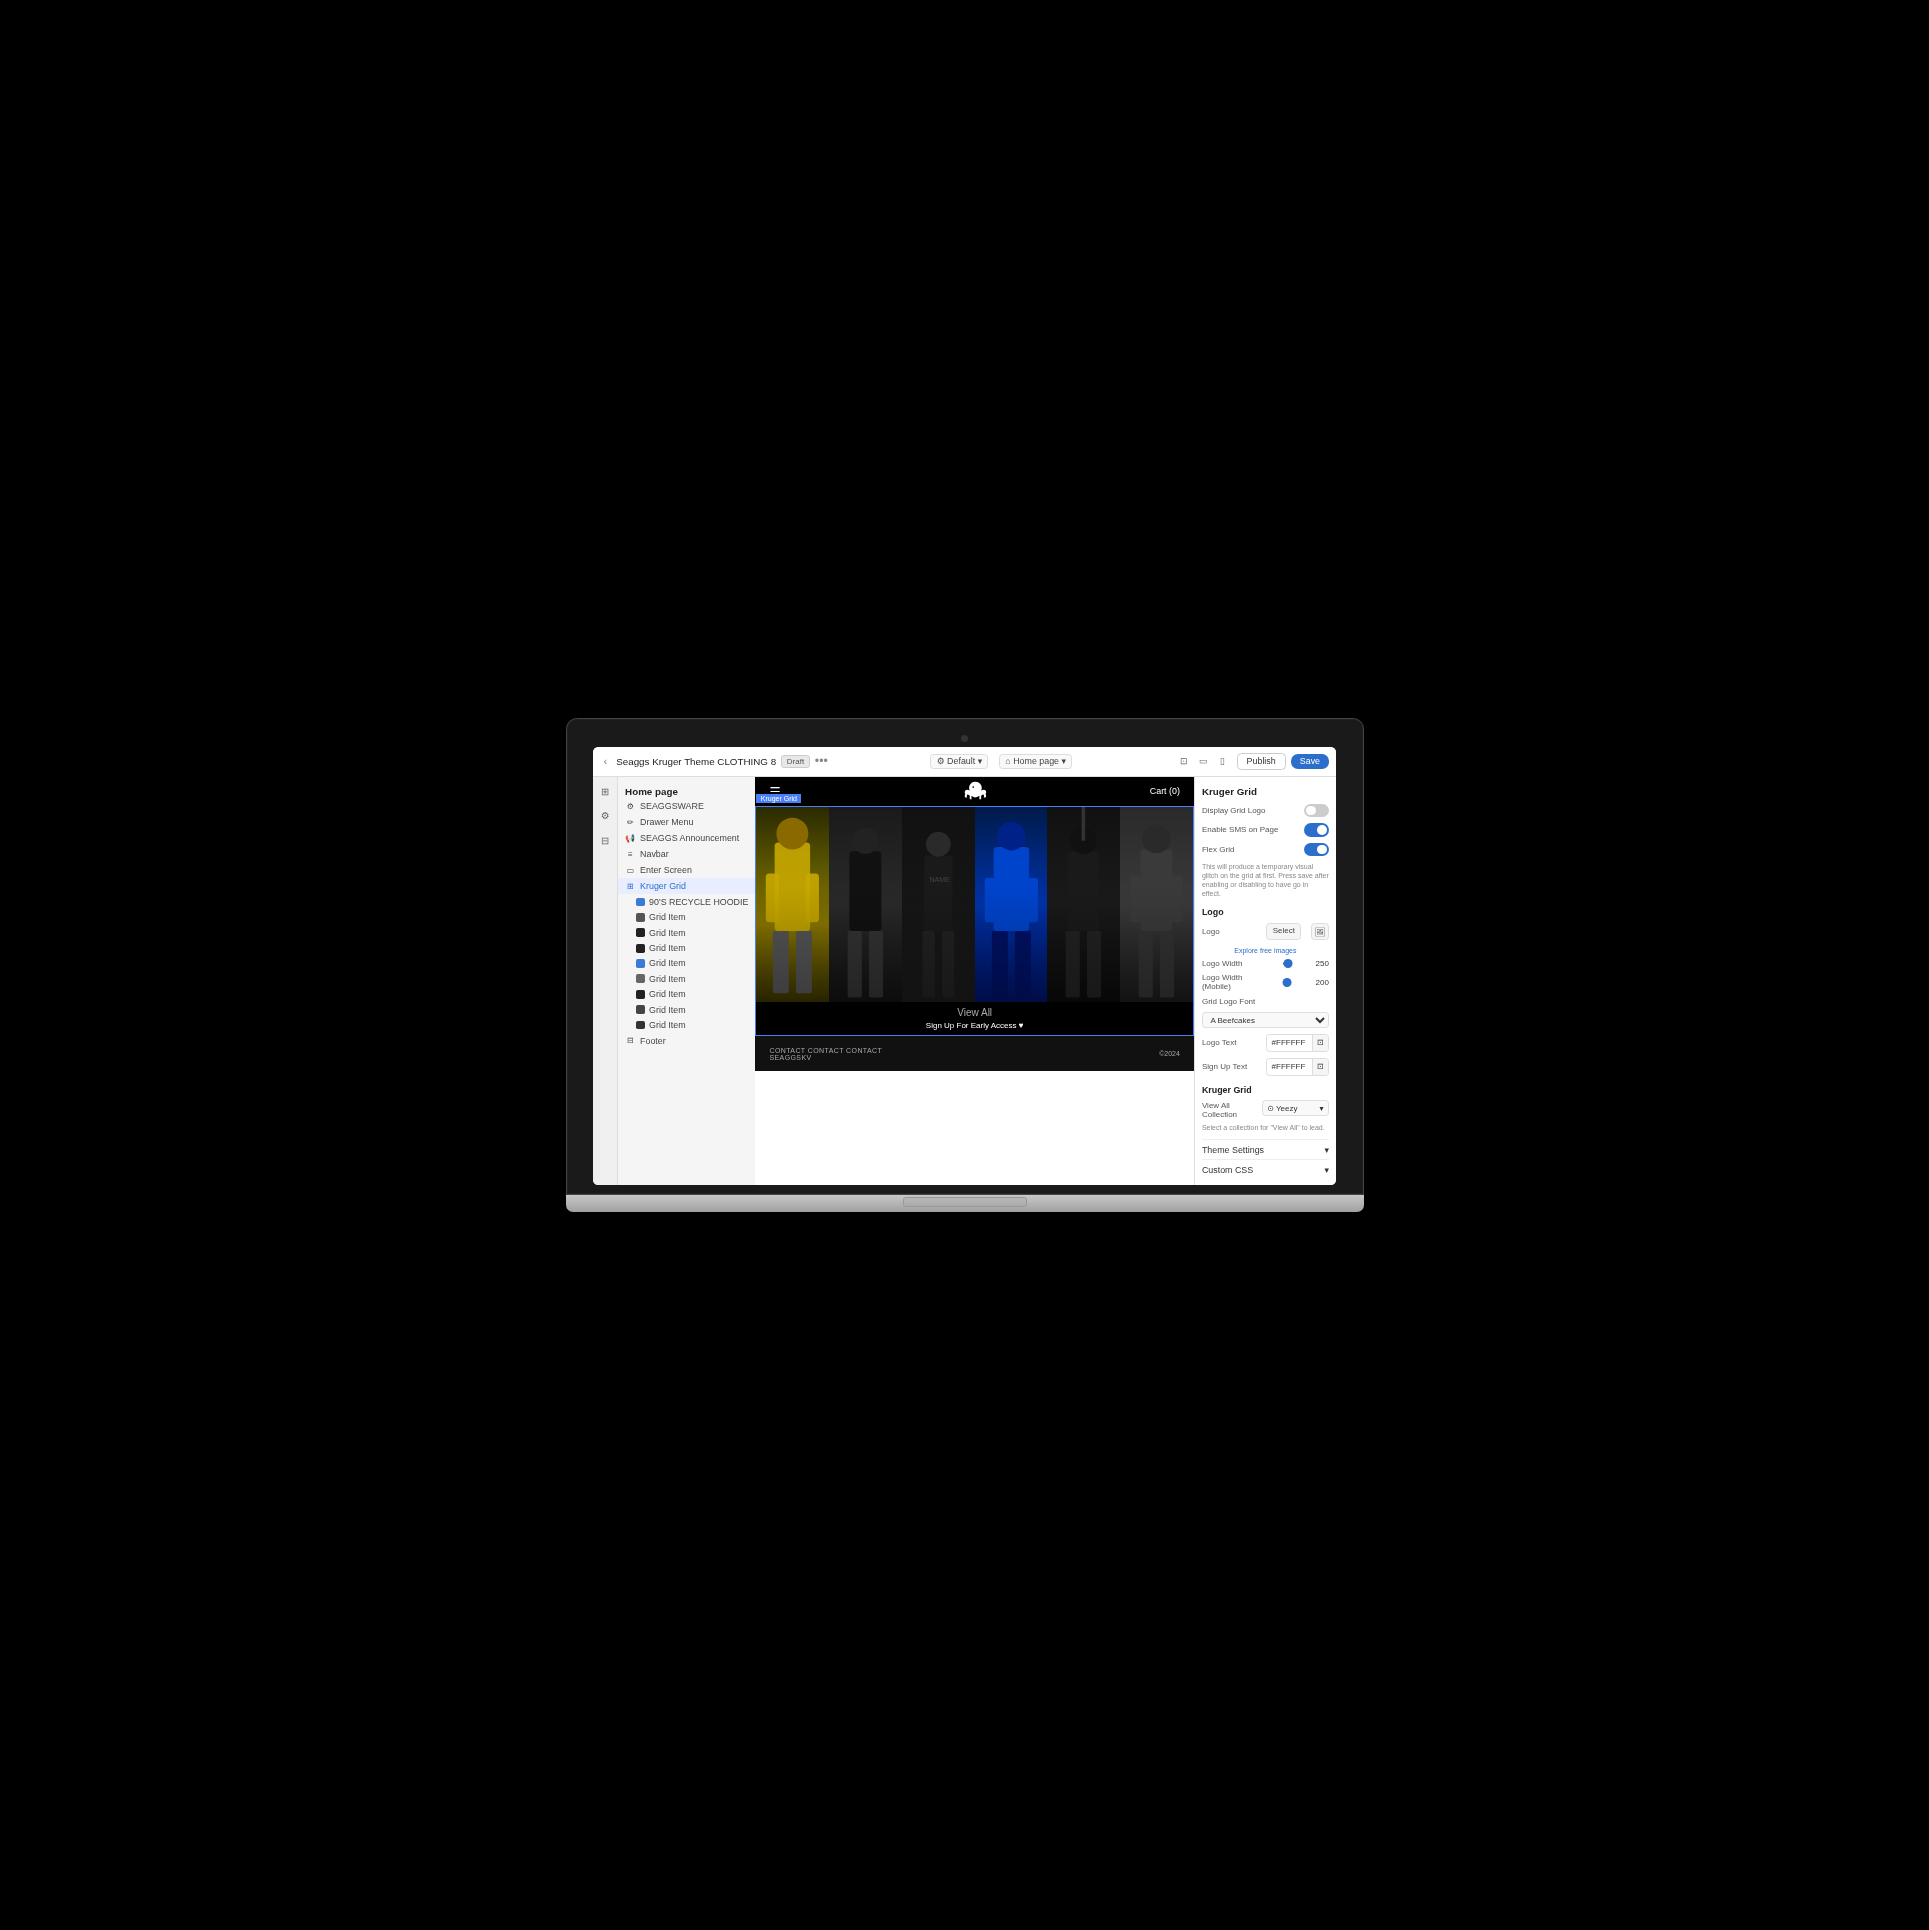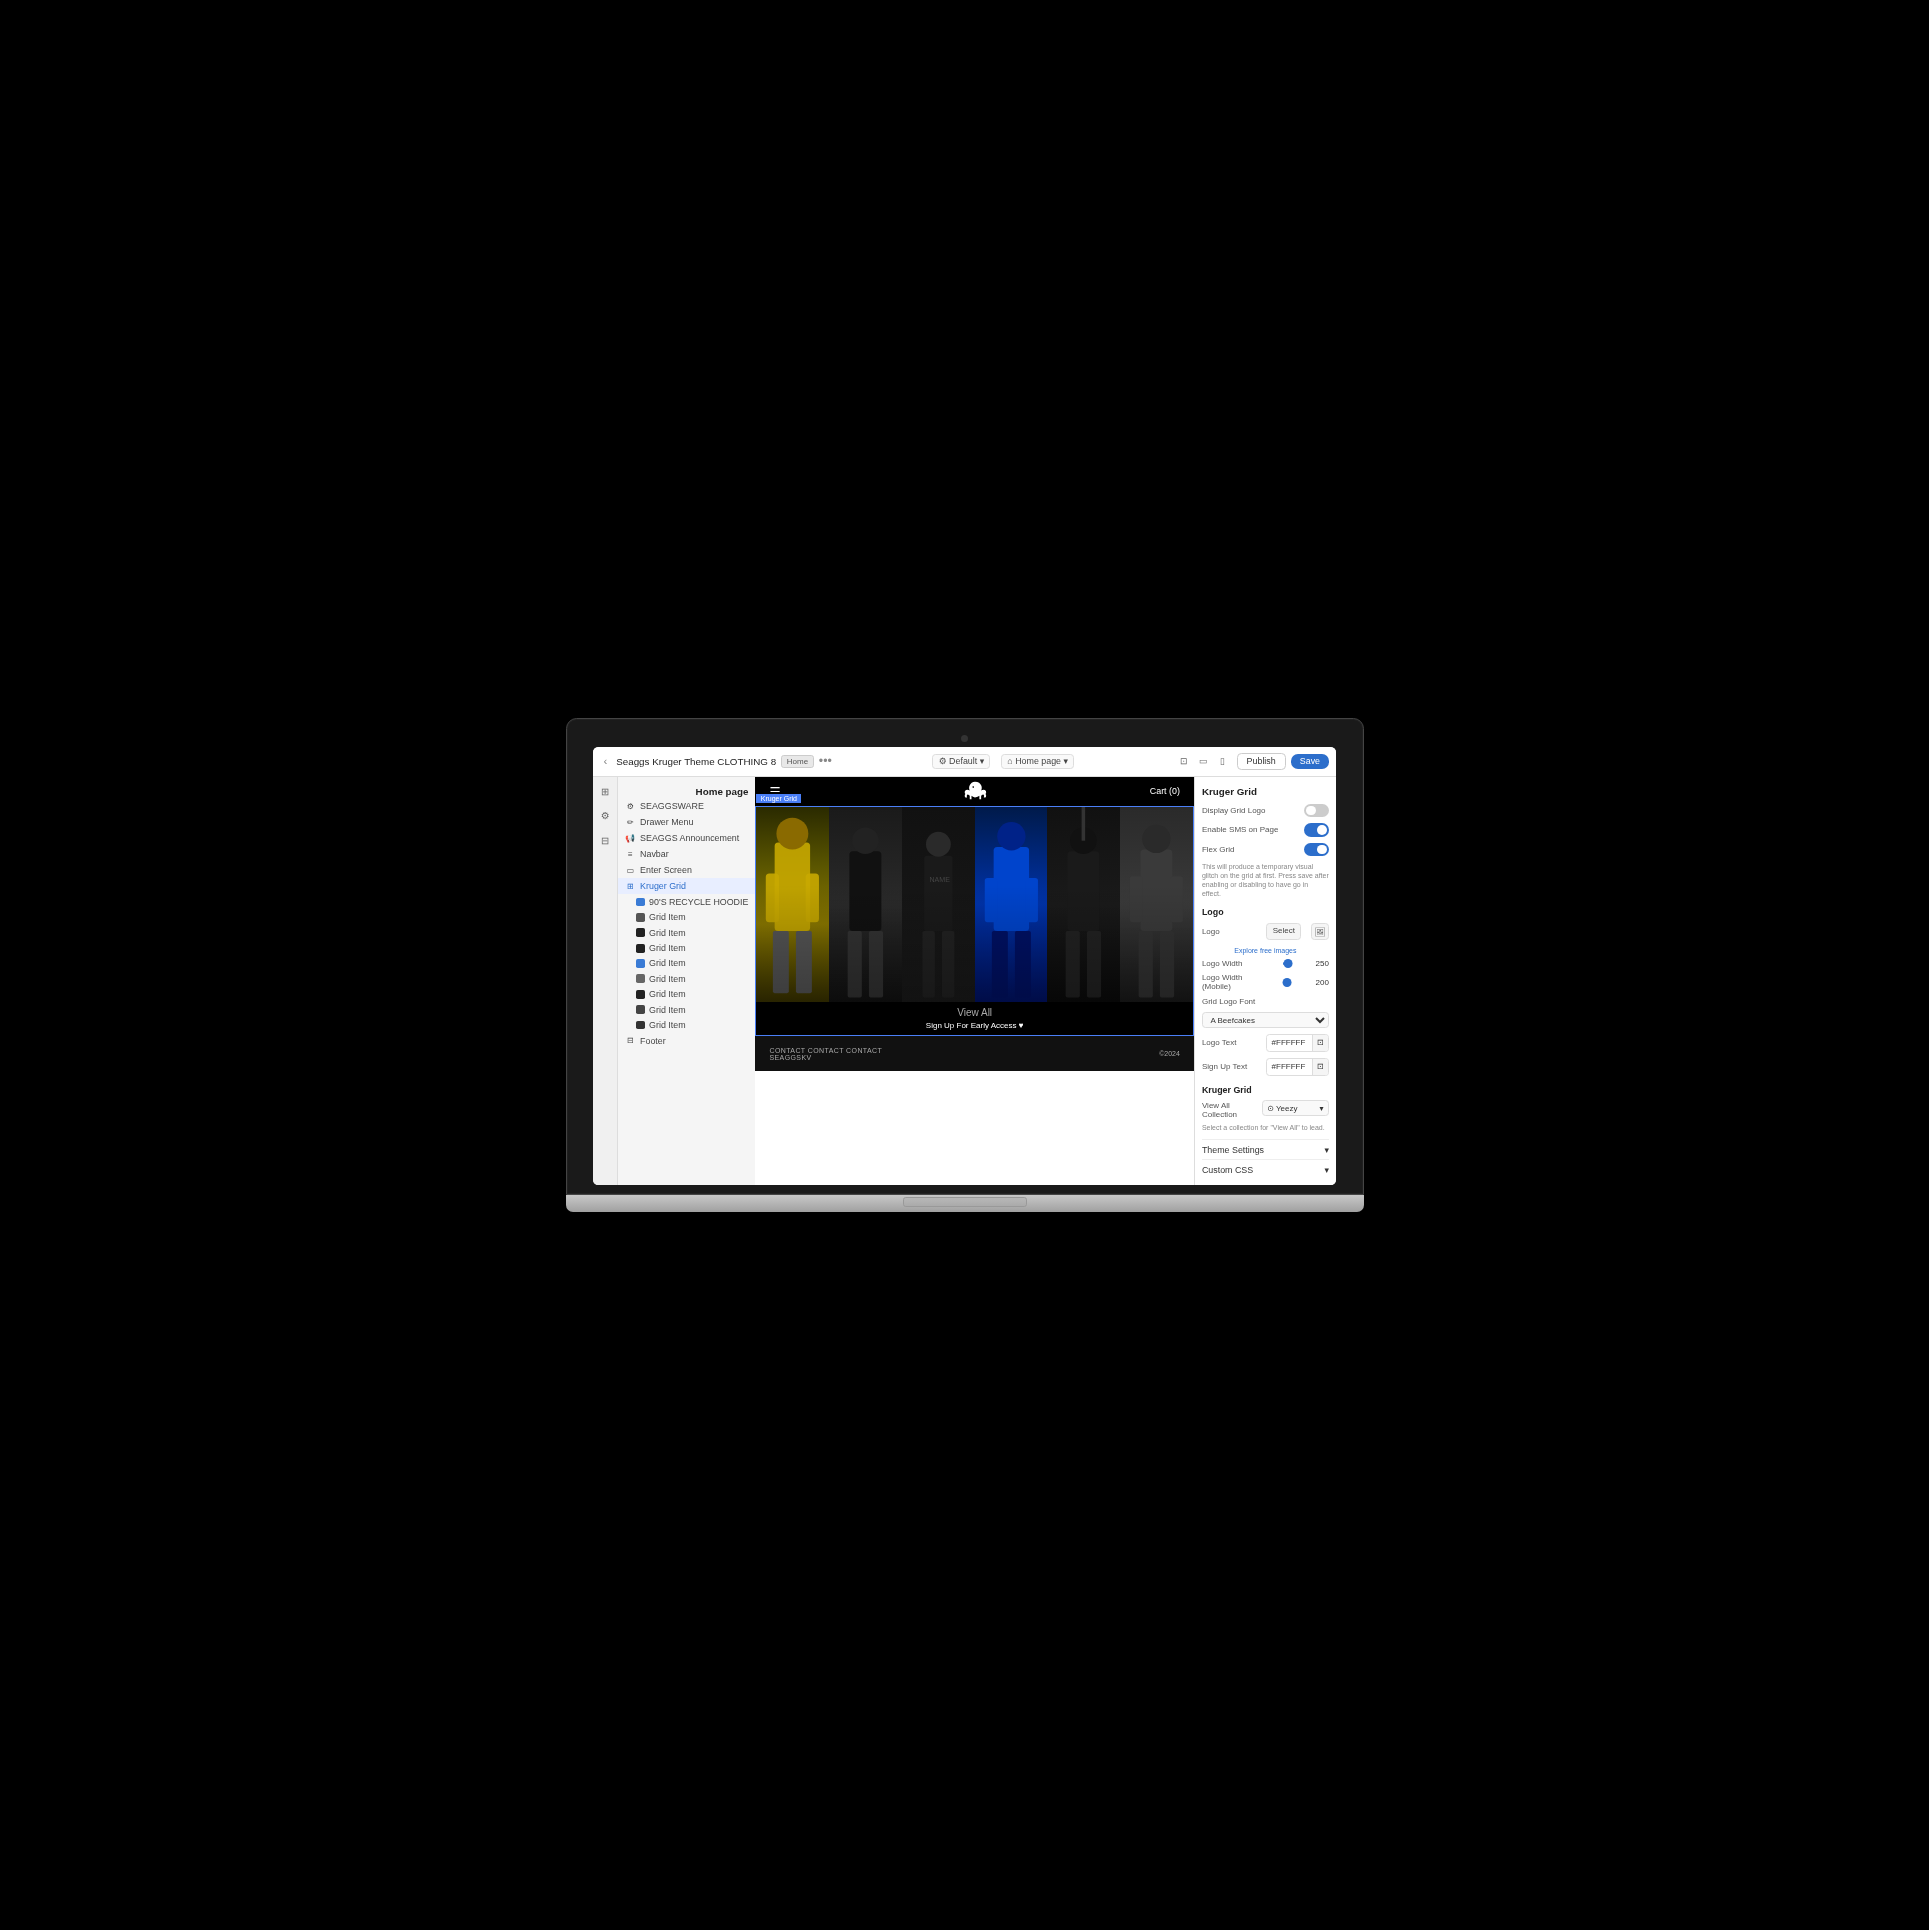--- a/index.html
+++ b/index.html
@@ -171,21 +171,20 @@
       cursor: pointer;
     }
 
     .sidebar-left-combined {
       display: flex;
     }
 
     .sidebar-nav {
       flex: 1;
       padding: 3.5px 0;
-      text-align: right;
     }
 
     .sidebar-section-header {
       padding: 5.3px 7px 1.8px;
       font-size: 9.8px;
       font-weight: 600;
       color: #222;
     }
 
     .sidebar-item {
@@ -631,21 +630,21 @@
 <div class="laptop-wrapper">
   <div class="laptop-screen-area">
     <div class="camera-dot"></div>
     <div class="screen-bezel">
 
       <div class="app-window">
 
         <div class="top-bar">
           <span class="back-btn">‹</span>
           <span class="store-name">Seaggs Kruger Theme CLOTHING 8</span>
-          <span class="draft-badge">Home</span>
+          <span class="draft-badge">Draft</span>
           <span class="dots-menu">•••</span>
           <div class="top-bar-center">
             <div class="top-bar-dropdown">
               <span>⚙ Default ▾</span>
             </div>
             <div class="top-bar-dropdown">
               <span>⌂ Home page ▾</span>
             </div>
           </div>
           <div class="view-icons">

